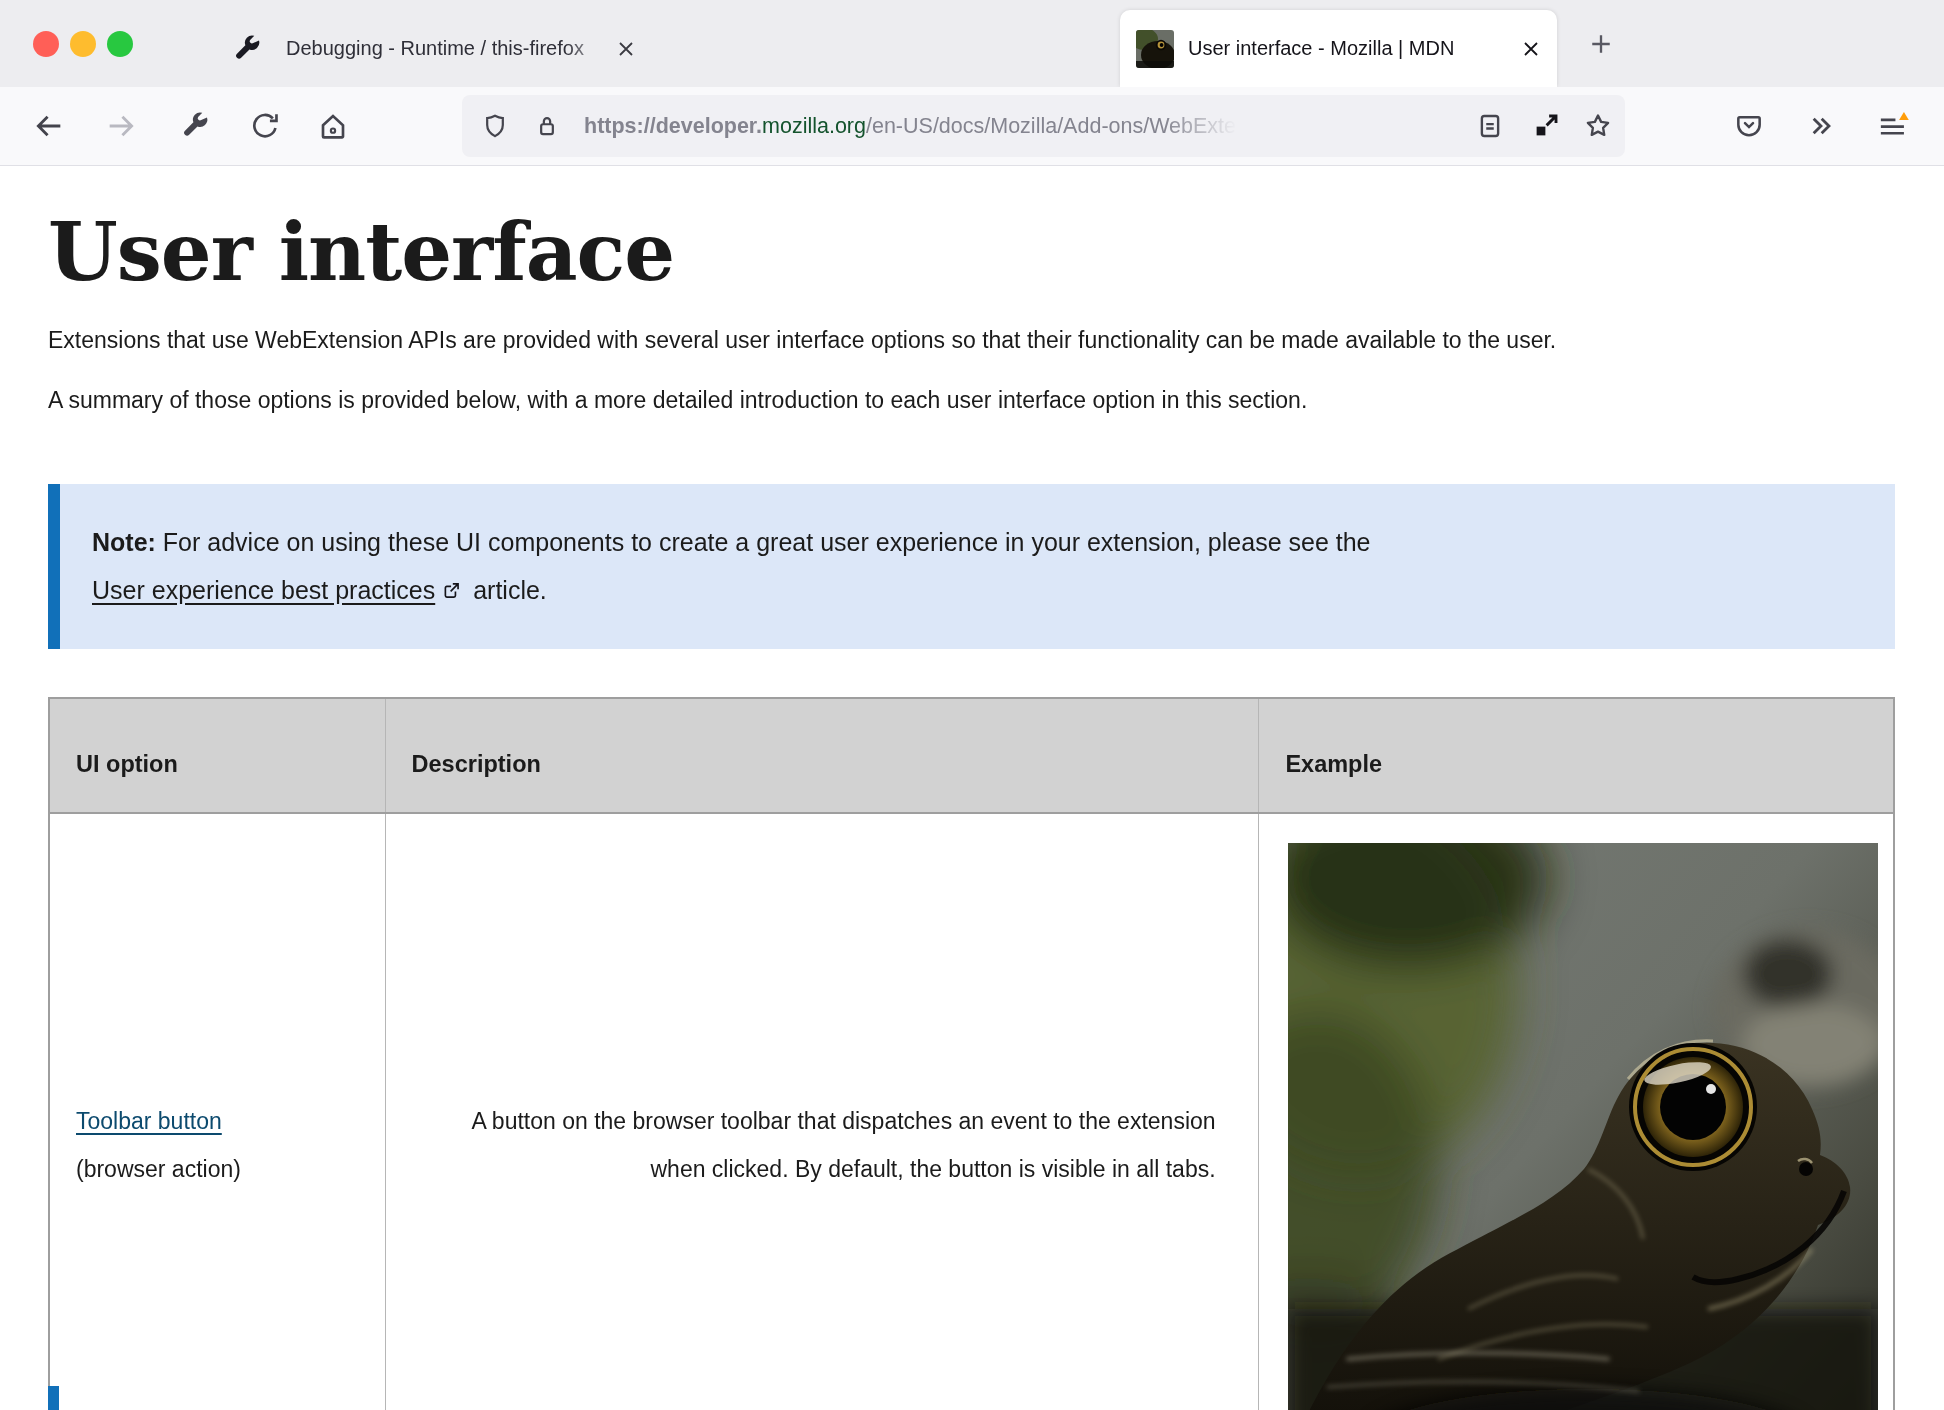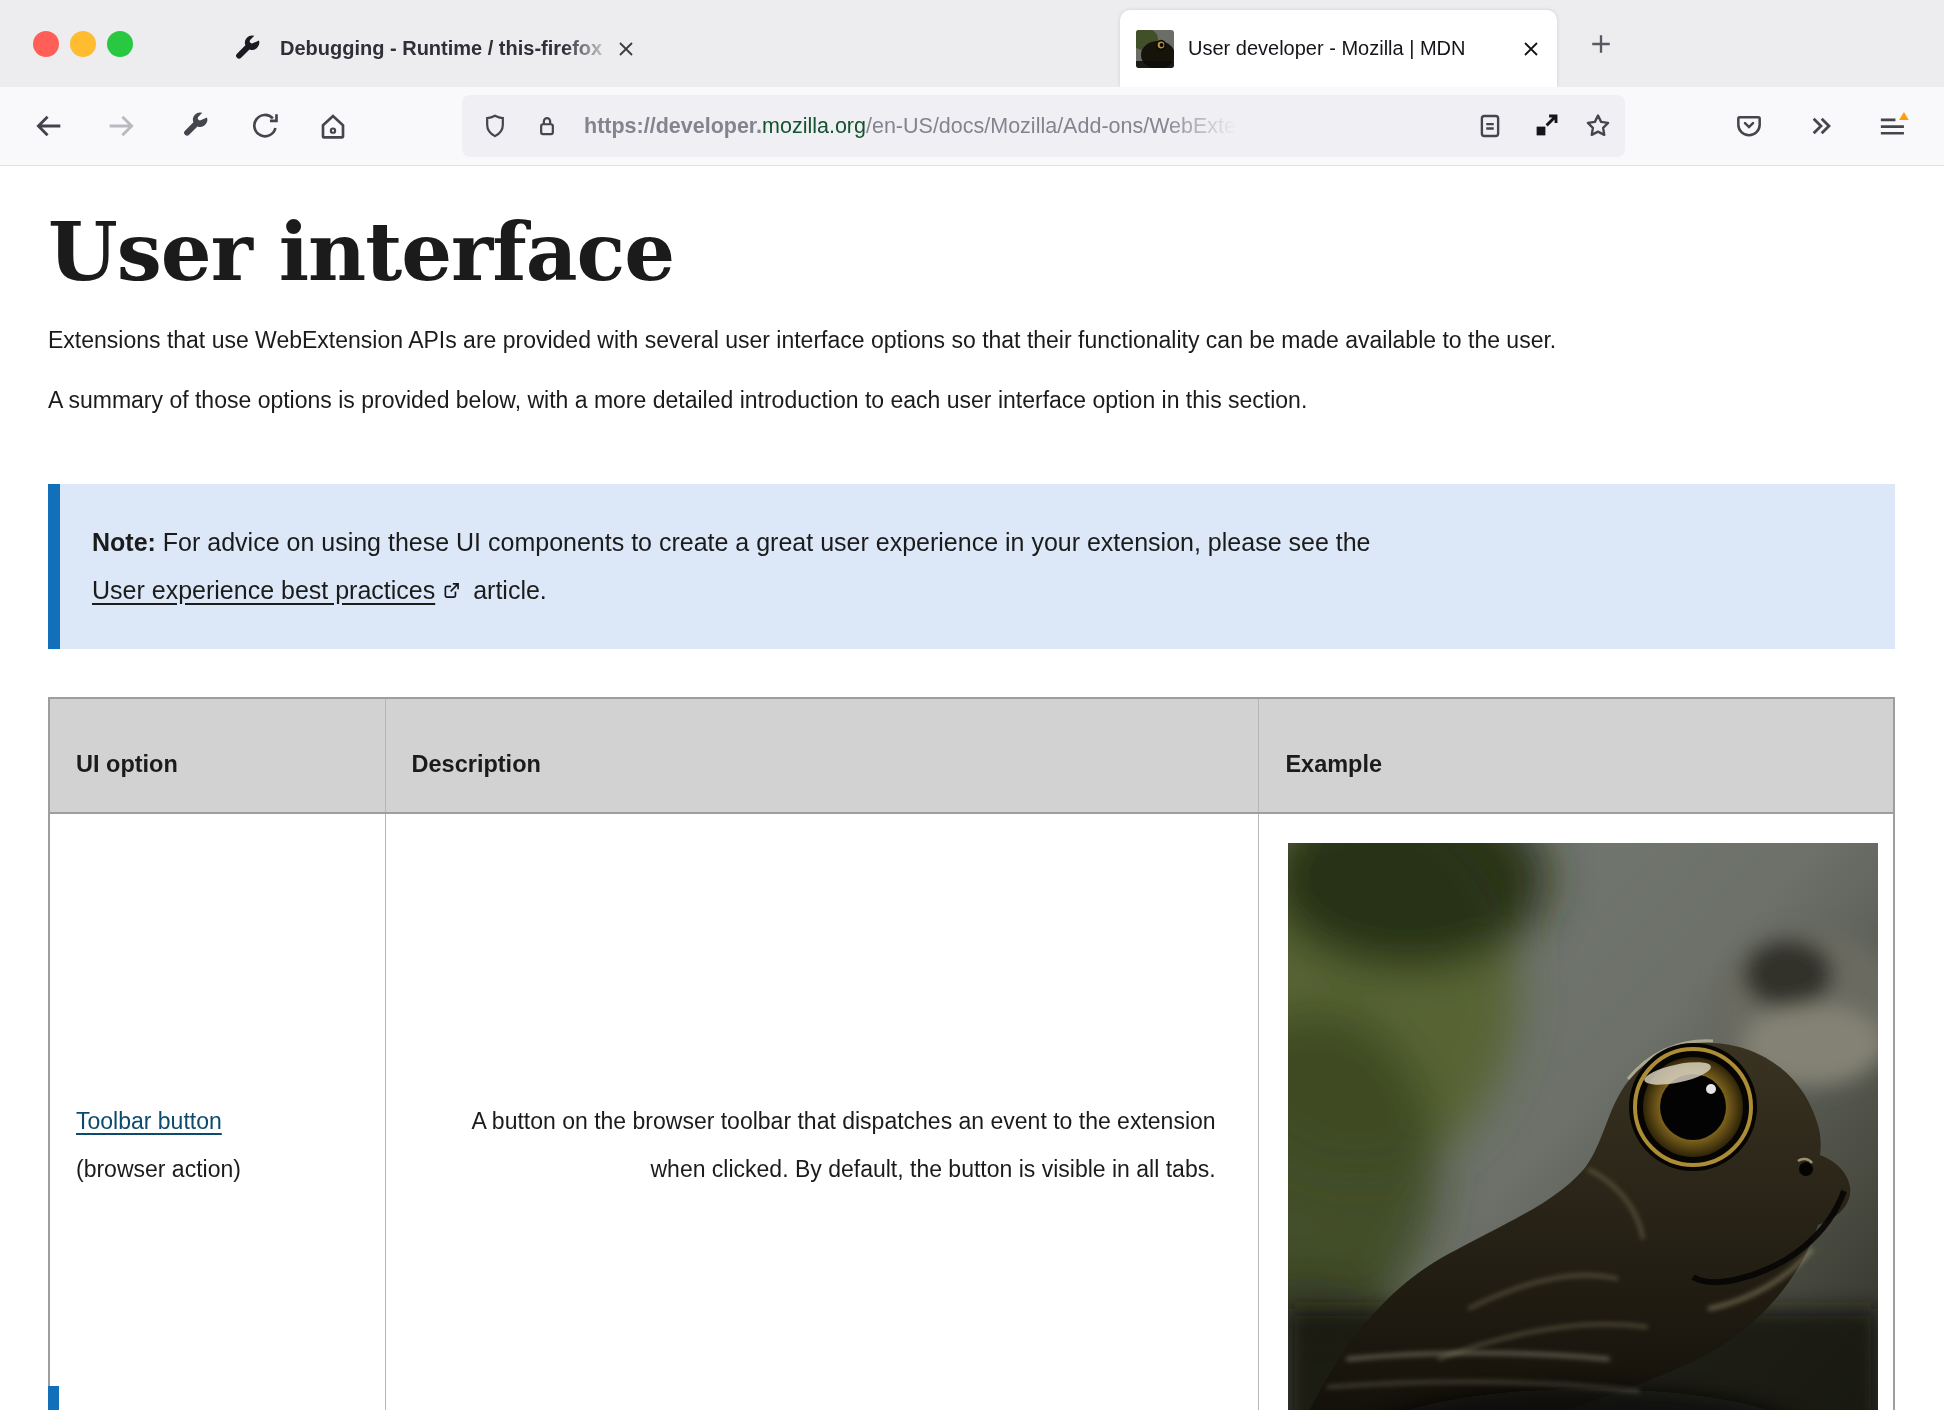--- a/index.html
+++ b/index.html
@@ -9,23 +9,23 @@
   }
   
   .tabbar{position:absolute;left:0;top:0;width:1944px;height:87px;background:#ededf0;}
   .traffic{position:absolute;top:31px;width:26px;height:26px;border-radius:50%;}
   .t-close{left:33px;background:#ff5f57;}
   .t-min{left:70px;background:#febc2e;}
   .t-zoom{left:107px;background:#28c840;}
   .tab{position:absolute;top:10px;height:77px;display:flex;align-items:center;font-size:20px;color:#2f2f38;}
   .tab .title{white-space:nowrap;overflow:hidden;}
   .tab1{left:180px;width:472px;padding-left:52px;box-sizing:border-box;}
-  .tab1 .title{width:336px;margin-left:18px;
+  .tab1 .title{width:336px;margin-left:24px;
     -webkit-mask-image:linear-gradient(to right,#000 85%,transparent 100%);
-    mask-image:linear-gradient(to right,#000 85%,transparent 100%);font-weight:bold;}
+    mask-image:linear-gradient(to right,#000 85%,transparent 100%);}
   .tab2{left:652px;width:468px;padding-left:40px;box-sizing:border-box;}
   .tab2 .title{margin-left:14px;width:300px;}
   .tab-active{left:1120px;width:437px;background:#fff;border-radius:10px 10px 0 0;
     box-shadow:0 0 4px rgba(0,0,0,.12);padding-left:16px;box-sizing:border-box;color:#15141a;}
   .tab-active .title{margin-left:14px;width:300px;}
   .tab .close{margin-left:auto;margin-right:14px;display:flex;align-items:center;}
   .favicon{width:38px;height:38px;border-radius:3px;overflow:hidden;flex:0 0 auto;}
   .newtab{position:absolute;left:1586px;top:29px;width:30px;height:30px;display:flex;align-items:center;justify-content:center;}
   .toolbar{position:absolute;left:0;top:87px;width:1944px;height:79px;background:#f9f9fb;border-bottom:1px solid #e0e0e6;box-sizing:border-box;}
   .tbtn{position:absolute;top:22px;width:34px;height:34px;display:flex;align-items:center;justify-content:center;}
@@ -94,21 +94,21 @@
       <svg width="38" height="38" viewBox="0 0 38 38">
         <rect width="38" height="38" fill="#6a6e66"></rect>
         <ellipse cx="8" cy="9" rx="14" ry="11" fill="#42502a"></ellipse>
         <ellipse cx="22" cy="25" rx="17" ry="14" fill="#16130b"></ellipse>
         <circle cx="25" cy="15" r="5.2" fill="#0a0805"></circle>
         <circle cx="25" cy="15" r="3.4" fill="#b5923a"></circle>
         <circle cx="25.6" cy="15" r="1.9" fill="#000"></circle>
         <rect y="31" width="38" height="7" fill="#0d0d09" opacity=".85"></rect>
       </svg>
     </span>
-    <span class="title">User developer - Mozilla | MDN</span>
+    <span class="title">User interface - Mozilla | MDN</span>
     <span class="close">
       <svg width="24" height="24" viewBox="0 0 24 24">
           <path d="M6 6 18 18M18 6 6 18" stroke="#15141a" stroke-width="1.8" fill="none"></path>
         </svg>
     </span>
   </div>
 
   <div class="newtab">
     <svg width="28" height="28" viewBox="0 0 24 24">
         <path d="M12 4.5v15M4.5 12h15" stroke="#585862" stroke-width="2" fill="none"></path>

